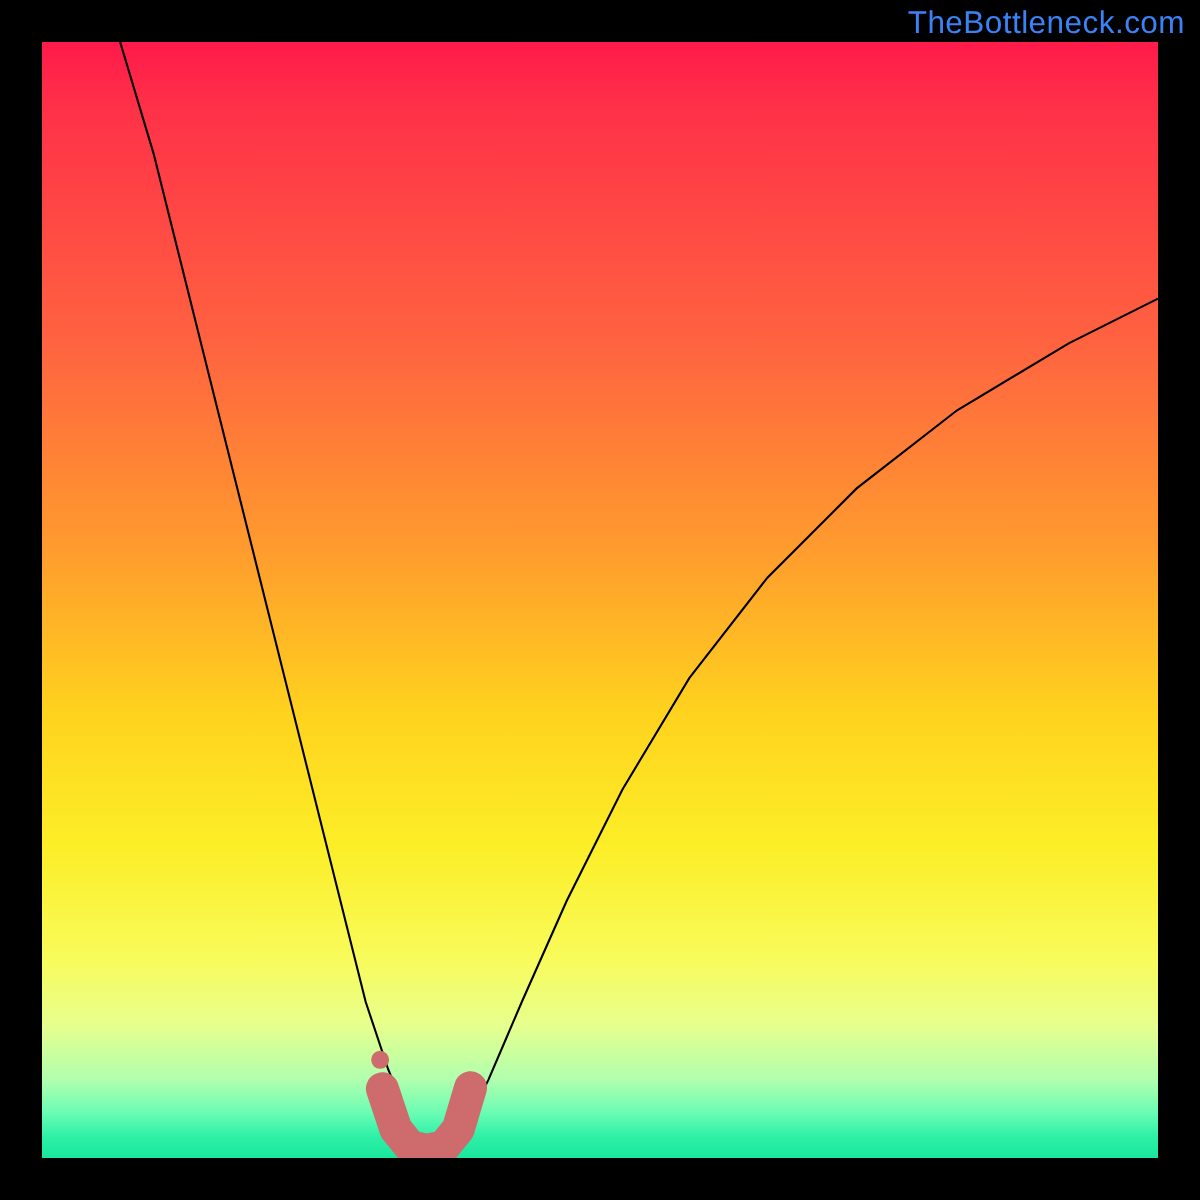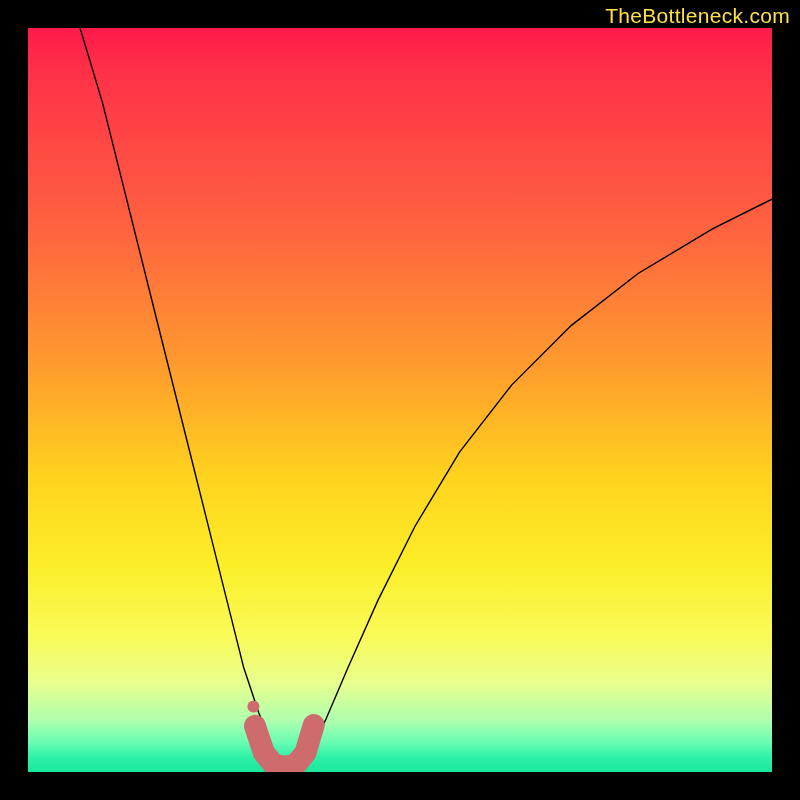--- a/index.html
+++ b/index.html
@@ -47,21 +47,21 @@
   .curve-svg {
     position: absolute;
     inset: 0;
     width: 100%;
     height: 100%;
   }
   .watermark {
     position: absolute;
     top: 4px;
     right: 10px;
-    color: #fde047;
+    color: #3b82f6;
     font-size: 21px;
     font-weight: 500;
     letter-spacing: 0.3px;
     user-select: none;
   }
 </style>
 </head>
 <body>
 
 <div class="frame">

